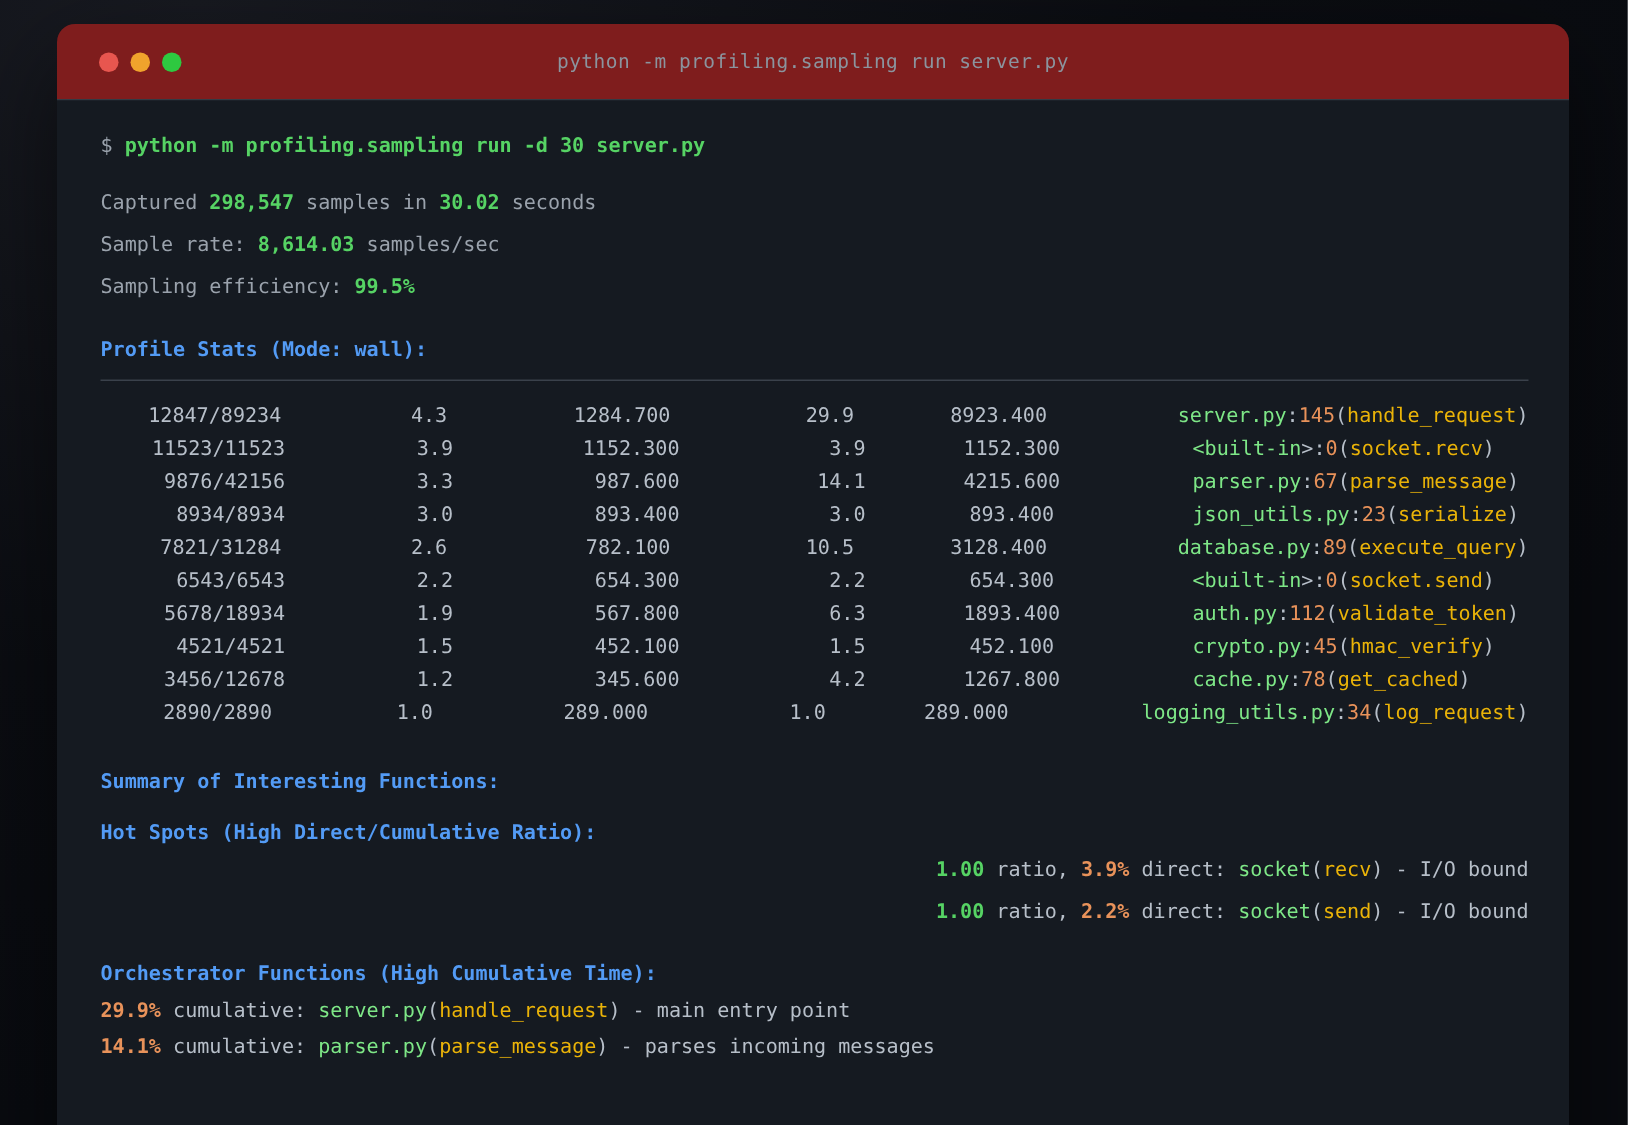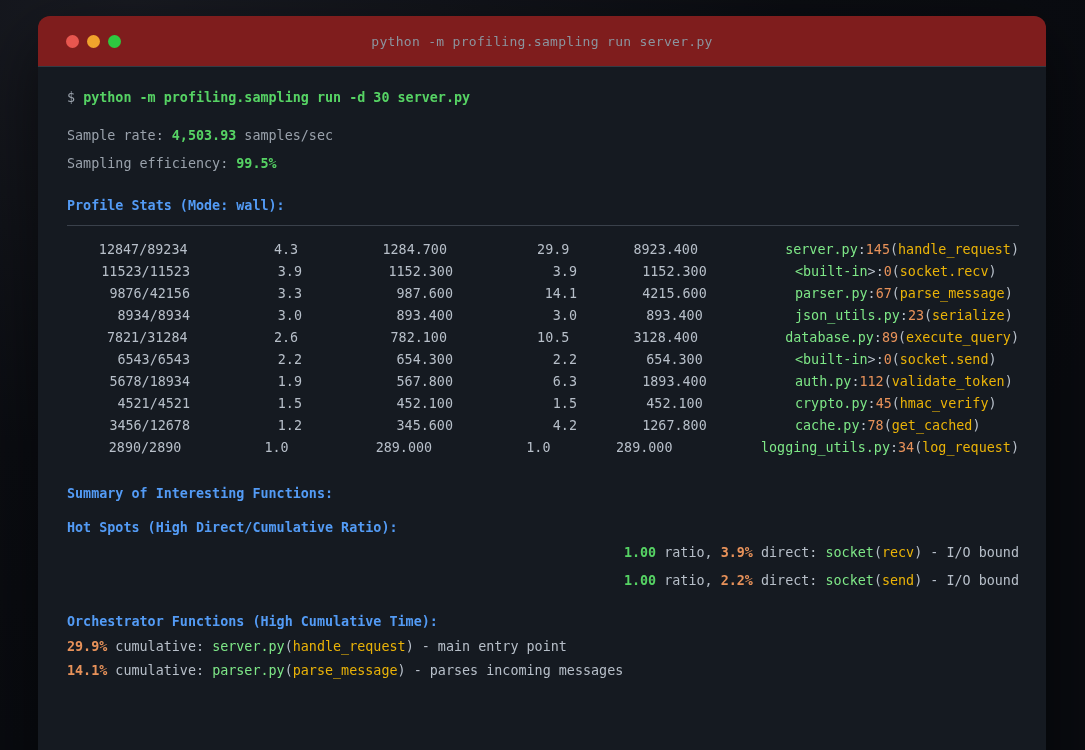--- a/index.html
+++ b/index.html
@@ -66,21 +66,22 @@
       <span class="light yellow"></span>
       <span class="light green"></span>
     </div>
     <div class="title">python -m profiling.sampling run server.py</div>
   </div>
 
   <div class="content">
     <div class="line cmd-line"><span class="dim">$</span><span class="dim"> </span><span class="green b">python -m profiling.sampling run -d 30 server.py</span></div>
 
     <div id="stats-lines">
-        <div class="line"><span class="dim">Sample rate: </span><span class="green b">4,503.93</span><span class="dim"> samples/sec</span></div>
+        <div class="line"><span class="dim">Captured </span><span class="green b">298,547</span><span class="dim"> samples in </span><span class="green b">30.02</span><span class="dim"> seconds</span></div>
+        <div class="line"><span class="dim">Sample rate: </span><span class="green b">8,614.03</span><span class="dim"> samples/sec</span></div>
         <div class="line"><span class="dim">Sampling efficiency: </span><span class="green b">99.5%</span></div>
       </div>
 
     <div class="line heading mt-profile">Profile Stats (Mode: wall):</div>
     <div class="divider"></div>
     <div id="profile-rows">
         <div class="trow"><span class="fg c1" style="display: inline-block;">12847/89234</span><span class="fg c2" style="display: inline-block;">4.3</span><span class="fg c3" style="display: inline-block;">1284.700</span><span class="fg c4" style="display: inline-block;">29.9</span><span class="fg c5" style="display: inline-block;">8923.400</span><span class="c6"><span class="greenfile">server.py</span><span class="fg">:</span><span class="orange">145</span><span class="fg">(</span><span class="bluefn">handle_request</span><span class="fg">)</span></span></div>
         <div class="trow"><span class="fg c1" style="display: inline-block;">11523/11523</span><span class="fg c2" style="display: inline-block;">3.9</span><span class="fg c3" style="display: inline-block;">1152.300</span><span class="fg c4" style="display: inline-block;">3.9</span><span class="fg c5" style="display: inline-block;">1152.300</span><span class="c6"><span class="greenfile">&lt;built-in</span><span class="fg">&gt;</span><span class="fg">:</span><span class="orange">0</span><span class="fg">(</span><span class="bluefn">socket.recv</span><span class="fg">)</span></span></div>
         <div class="trow"><span class="fg c1" style="display: inline-block;">9876/42156</span><span class="fg c2" style="display: inline-block;">3.3</span><span class="fg c3" style="display: inline-block;">987.600</span><span class="fg c4" style="display: inline-block;">14.1</span><span class="fg c5" style="display: inline-block;">4215.600</span><span class="c6"><span class="greenfile">parser.py</span><span class="fg">:</span><span class="orange">67</span><span class="fg">(</span><span class="bluefn">parse_message</span><span class="fg">)</span></span></div>
         <div class="trow"><span class="fg c1" style="display: inline-block;">8934/8934</span><span class="fg c2" style="display: inline-block;">3.0</span><span class="fg c3" style="display: inline-block;">893.400</span><span class="fg c4" style="display: inline-block;">3.0</span><span class="fg c5" style="display: inline-block;">893.400</span><span class="c6"><span class="greenfile">json_utils.py</span><span class="fg">:</span><span class="orange">23</span><span class="fg">(</span><span class="bluefn">serialize</span><span class="fg">)</span></span></div>

